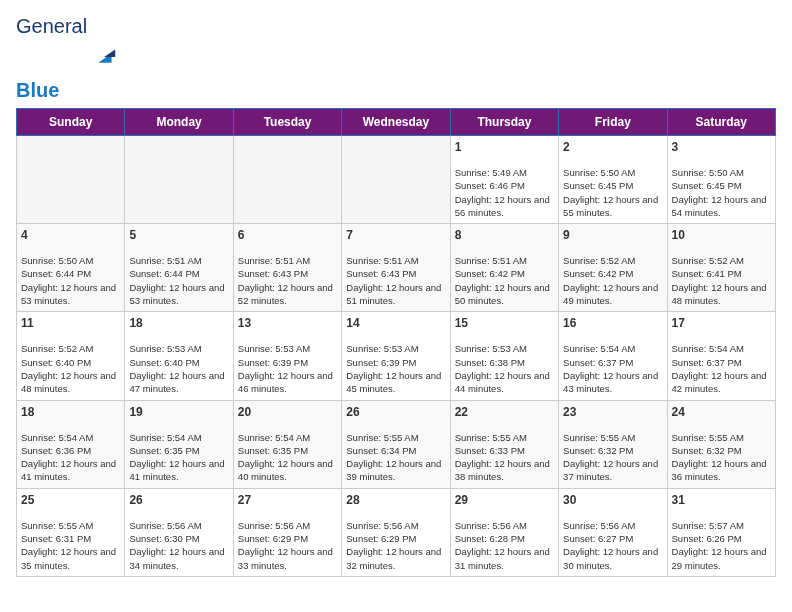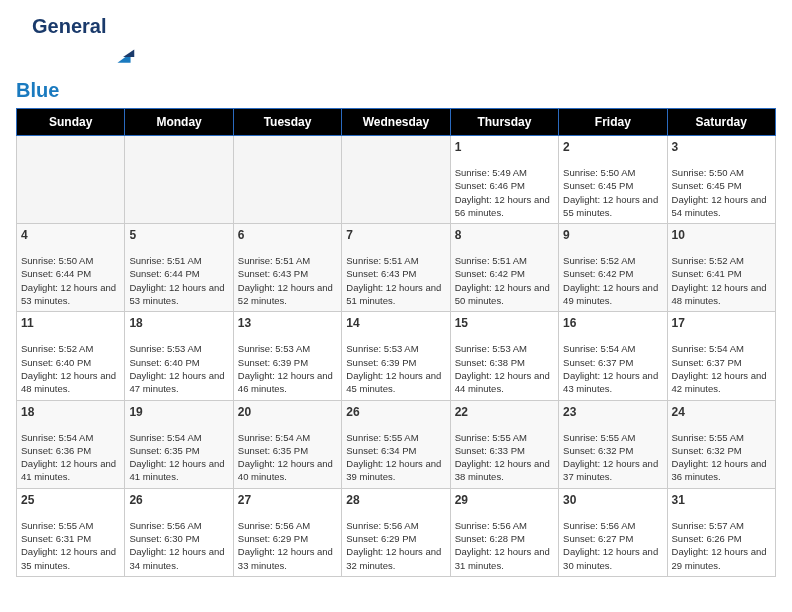--- a/index.html
+++ b/index.html
@@ -33,21 +33,21 @@
       font-size: 16px;
       color: #555;
       margin-top: 2px;
     }
     table {
       width: 100%;
       border-collapse: collapse;
       font-size: 11px;
     }
     th {
-      background-color: #000000;
+      background-color: #701a75;
       color: #fff;
       padding: 6px 18px;
       text-align: center;
       font-size: 12px;
       border: 1px solid #2a6abf;
     }
     td {
       border: 1px solid #ccc;
       vertical-align: top;
       padding: 4px;
@@ -74,21 +74,21 @@
       background: #f8f8f8;
     }
   </style>
 </head>
 <body>
 
 <div class="header-section">
   <div class="logo">
     <div style="display:flex; align-items:center;">
       <div style="display:flex; flex-direction:column; margin-right:2px;">
-        <span style="font-size:20px; font-weight:bold; color:#1a3a6b; line-height:1;margin-left:16px;">General</span>
+        <span style="font-size:20px; font-weight:normal; color:#1a3a6b; line-height:1;">General</span>
         <span style="font-size:20px; font-weight:bold; color:#1a7abf; line-height:1;margin-top:44px;">Blue</span>
       </div>
       <div style="width:28px; height:28px; margin-left:2px;">
         <svg viewBox="0 0 30 30" width="28" height="28">
           <polygon points="8,20 22,10 22,20" fill="#1a7abf"></polygon>
           <polygon points="14,14 26,6 26,14" fill="#1a3a6b"></polygon>
         </svg>
       </div>
     </div>
   </div>

